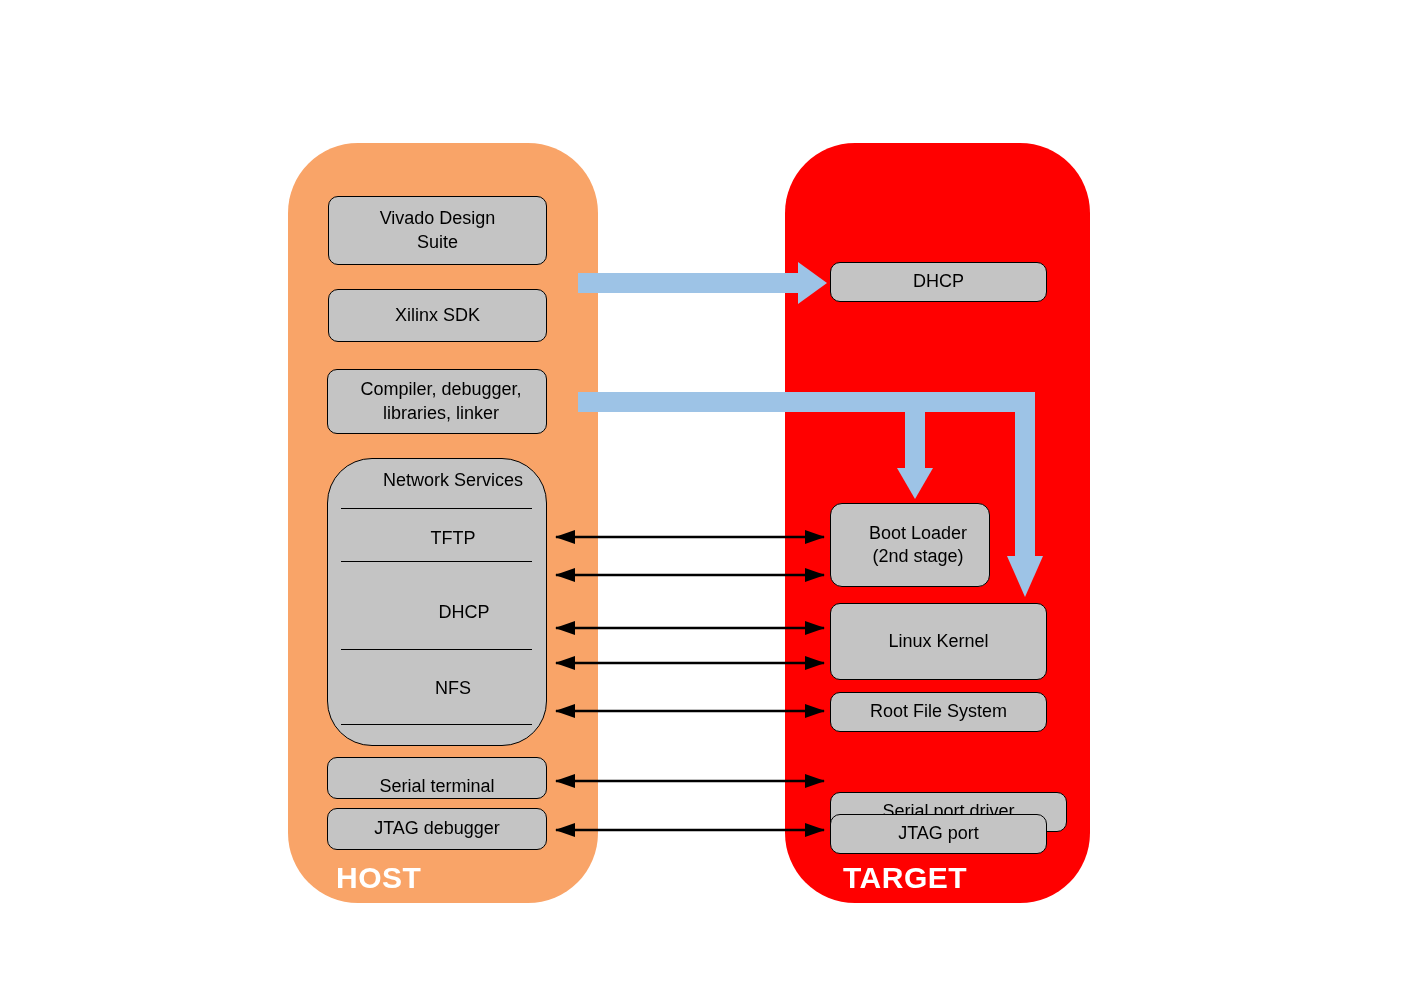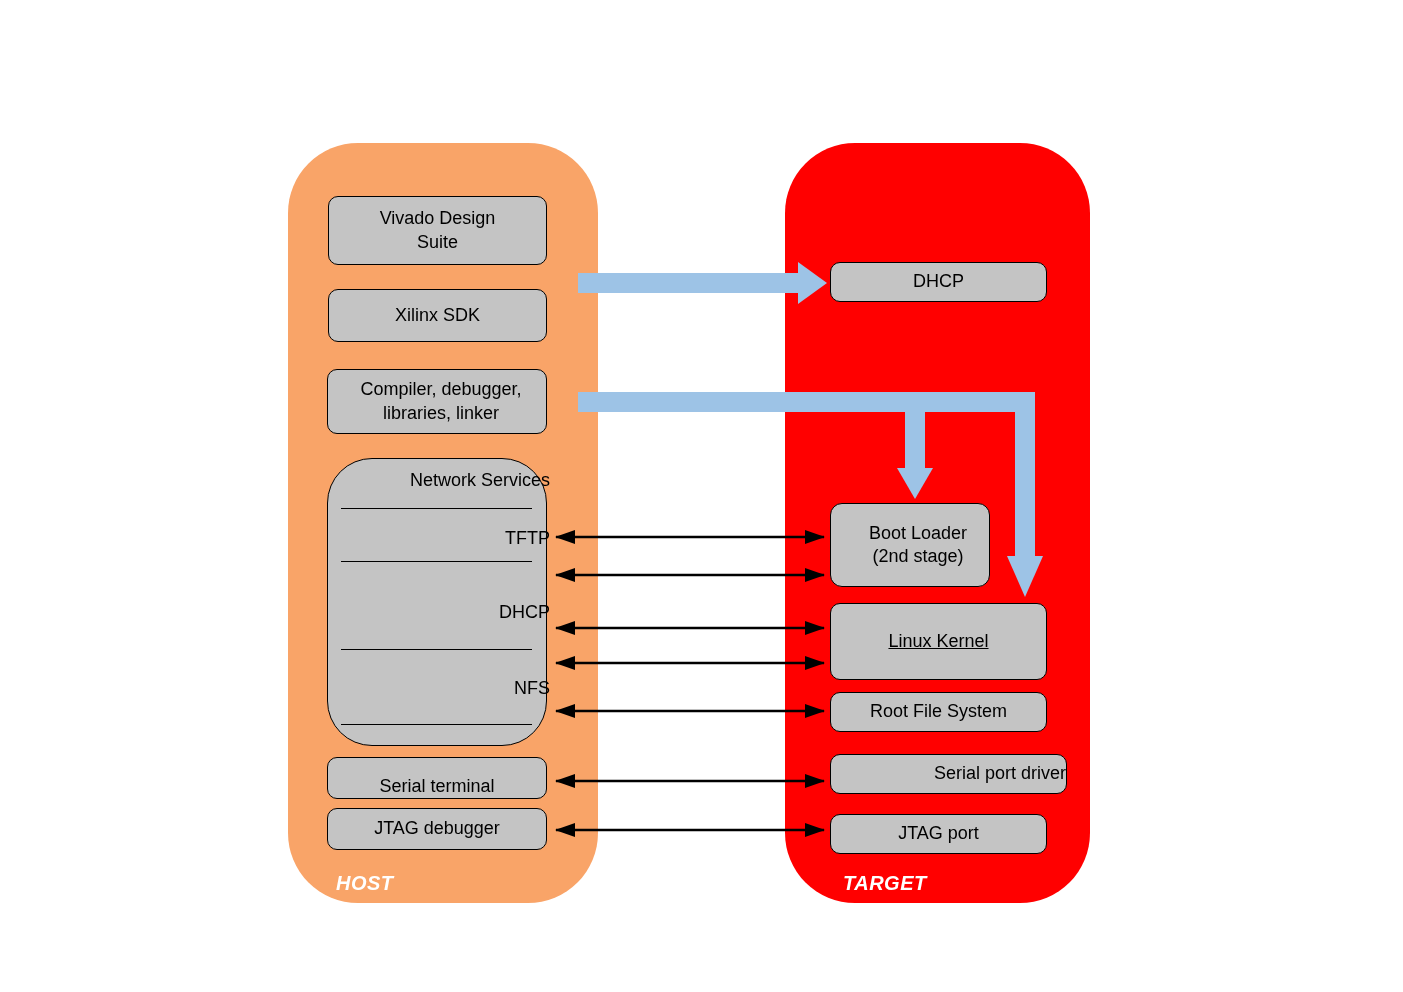--- a/index.html
+++ b/index.html
@@ -32,25 +32,24 @@
     left:288px; top:143px; width:310px; height:760px;
     background:var(--host_bg);
   }
   .panel-target{
     left:785px; top:143px; width:305px; height:760px;
     background:var(--target_bg);
   }
   .panel-label{
     position:absolute;
     bottom:8px;
-    font-size:20px;
+    font-size:30px;
     font-weight:bold;
     color:var(--label_text);
     letter-spacing:0.5px;
-    font-style:italic;
   }
   .panel-host .panel-label{left:48px;}
   .panel-target .panel-label{left:58px;}
   .gbox{
     position:absolute;
     background:var(--box_bg);
     border:1.6px solid var(--box_border);
     border-radius:10px;
     display:flex;
     align-items:center;
@@ -63,29 +62,29 @@
   
   .box-vivado{left:328px; top:196px; width:219px; height:69px;}
   .box-sdk{left:328px; top:289px; width:219px; height:53px;}
   .box-compiler{left:327px; top:369px; width:220px; height:65px;padding-left:8px;}
   .box-network{left:327px; top:458px; width:220px; height:288px; border-radius:45px; display:block;}
   .box-serial-terminal{left:327px; top:757px; width:220px; height:42px;align-items:flex-end;}
   .box-jtag-debugger{left:327px; top:808px; width:220px; height:42px;}
   
   .box-fsbl{left:830px; top:262px; width:217px; height:40px;}
   .box-bootloader{left:830px; top:503px; width:160px; height:84px; border-radius:12px;padding-left:16px;}
-  .box-kernel{left:830px; top:603px; width:217px; height:77px;text-decoration:underline;}
+  .box-kernel{left:830px; top:603px; width:217px; height:77px;}
   .box-rootfs{left:830px; top:692px; width:217px; height:40px;}
-  .box-serial-driver{left:830px; top:754px; width:237px; height:40px;justify-content:flex-end;}
+  .box-serial-driver{left:830px; top:792px; width:237px; height:40px;}
   .box-jtag-port{left:830px; top:814px; width:217px; height:40px;}
   
   .net-label{
     position:absolute;
-    left:4px; width:100%;
-    text-align:right;
+    left:16px; width:100%;
+    text-align:center;
     font-size:18px;
   }
   .net-title{top:10px;}
   .net-tftp{top:68px;}
   .net-dhcp{top:142px;padding-left:22px;}
   .net-nfs{top:218px;}
   .sep{
     position:absolute;
     left:13px; right:14px;
     border-top:1.5px solid #000;

